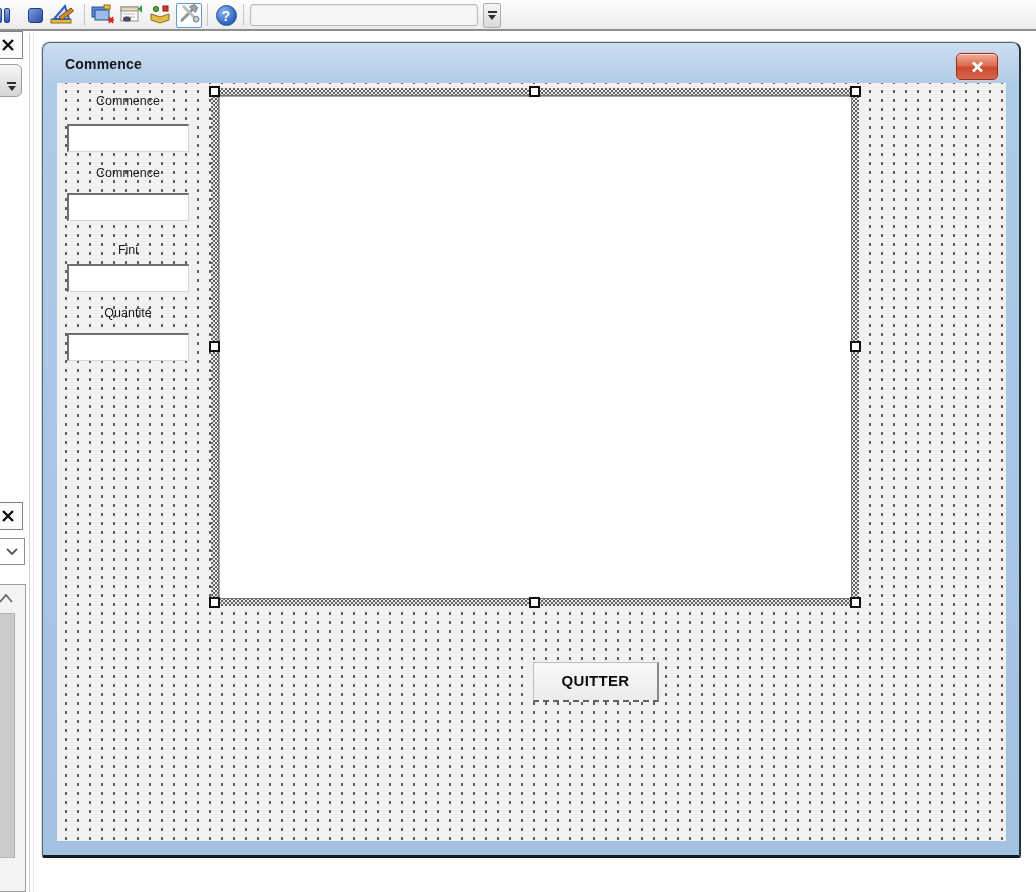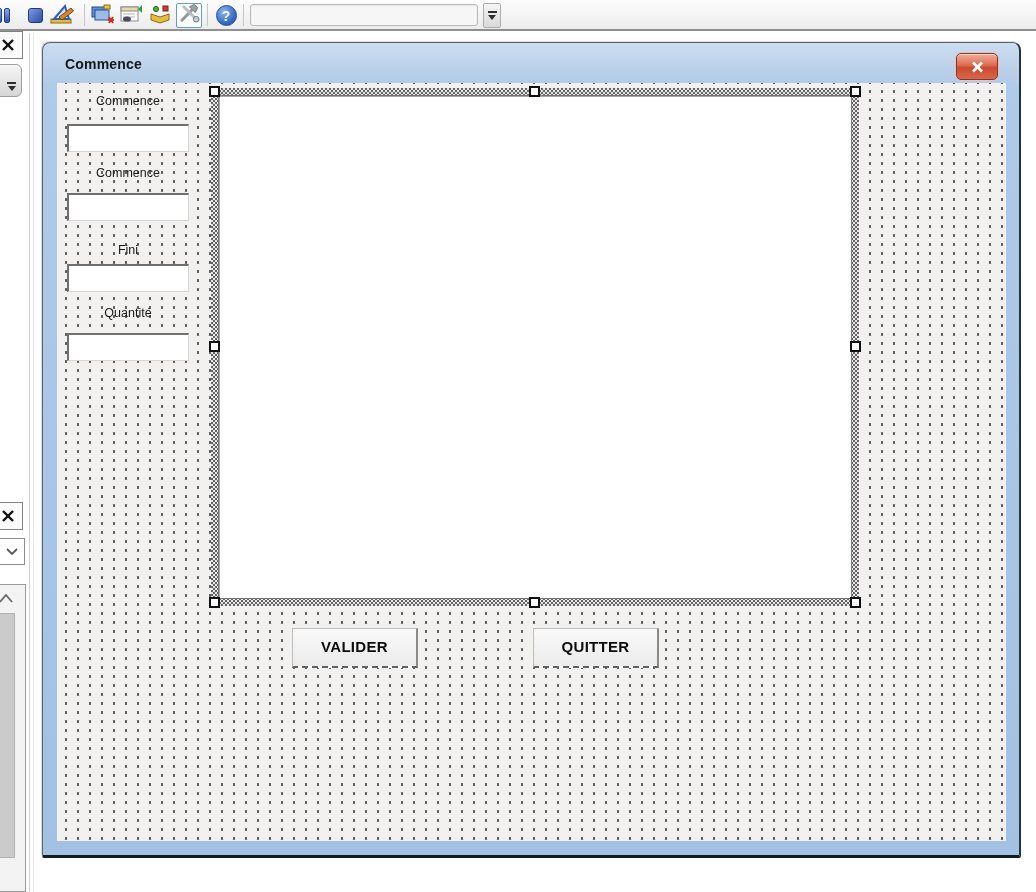--- a/index.html
+++ b/index.html
@@ -87,21 +87,21 @@
   .h-tl{left:-2px;top:-2px} .h-tm{left:calc(50% - 6px);top:-2px} .h-tr{right:-2px;top:-2px}
   .h-ml{left:-2px;top:calc(50% - 6px)} .h-mr{right:-2px;top:calc(50% - 6px)}
   .h-bl{left:-2px;bottom:-2px} .h-bm{left:calc(50% - 6px);bottom:-2px} .h-br{right:-2px;bottom:-2px}
 
   .cmd-btn { position:absolute; top:545px; width:126px; height:40px;
     background:linear-gradient(#f9f9f9,#ebebeb);
     border:1px solid #bdbdbd; border-right:2px solid #8a8a8a; border-bottom:2px dashed #616161;
     font-family:"Liberation Sans",sans-serif; font-weight:bold; font-size:15px; color:#0c0c0c;
     letter-spacing:.3px; text-align:center; line-height:36px; cursor:pointer; }
   #btn-valider { left:235px; }
-  #btn-quitter { left:476px; }
+  #btn-quitter { left:476px;margin-top:34px; }
 </style>
 </head>
 <body>
 
 <div class="toolbar">
   <div class="pause-bar" style="left:-4px"></div>
   <div class="pause-bar" style="left:4px"></div>
   <div class="stop-sq"></div>
 
   <div class="tb-btn" style="left:50px">
@@ -245,16 +245,15 @@
       <div class="handle h-tl"></div>
       <div class="handle h-tm"></div>
       <div class="handle h-tr"></div>
       <div class="handle h-ml"></div>
       <div class="handle h-mr"></div>
       <div class="handle h-bl"></div>
       <div class="handle h-bm"></div>
       <div class="handle h-br"></div>
     </div>
 
-    <div class="cmd-btn" id="btn-valider">VALIDER</div>
     <div class="cmd-btn" id="btn-quitter">QUITTER</div>
   </div>
 </div>
 
 </body></html>

